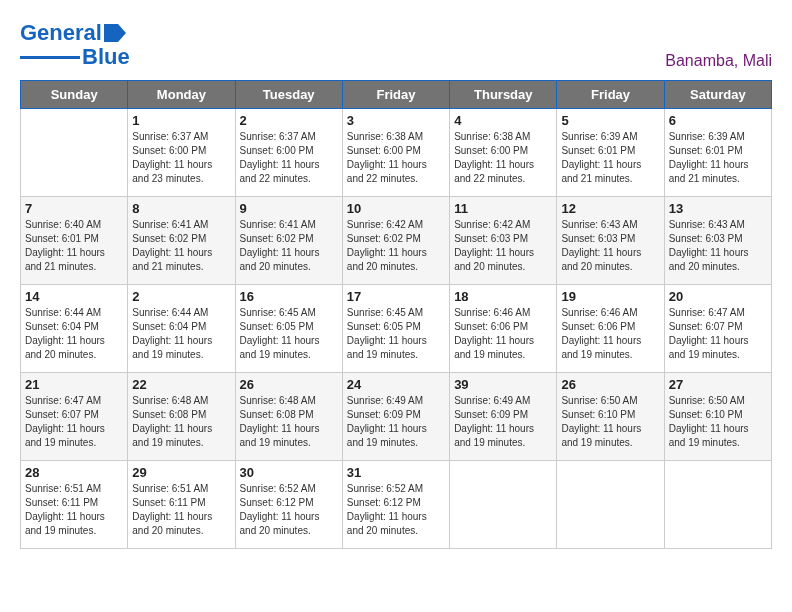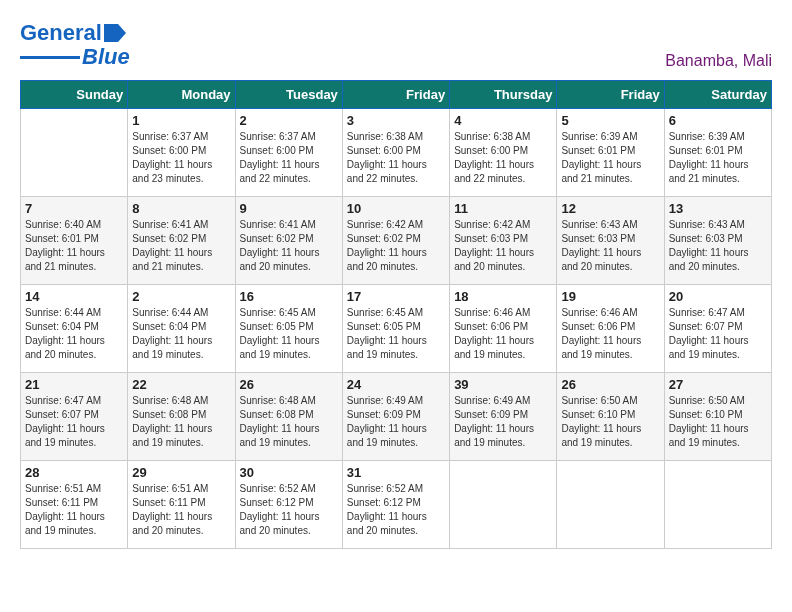--- a/index.html
+++ b/index.html
@@ -32,24 +32,24 @@
     .location {
       font-size: 16px;
       color: #701a75;
     }
     table {
       width: 100%;
       border-collapse: collapse;
       font-size: 11px;
     }
     thead tr th {
-      background: #0f766e;
+      background: #737373;
       color: #fff;
       padding: 6px 4px;
-      text-align: right;
+      text-align: center;
       font-size: 13px;
       font-weight: bold;
       border: 1px solid #1565c0;
     }
     tbody tr td {
       border: 1px solid #ccc;
       vertical-align: top;
       padding: 4px;
       width: 14.28%;
       min-height: 80px;
@@ -81,21 +81,21 @@
 <div class="header">
   <div class="logo">
     <div style="display:flex;align-items:center;">
       <span style="font-size:22px;font-weight:bold;color:#333;">
         <span style="color:#1565c0;">General</span>
       </span>
       <svg width="22" height="18" viewBox="0 0 22 18" style="margin-left:2px;">
         <polygon points="0,0 14,0 22,9 14,18 0,18" fill="#1565c0"></polygon>
       </svg>
     </div>
-    <div style="display:flex;align-items:center;margin-top:-2px;font-style:italic;">
+    <div style="display:flex;align-items:center;margin-top:-2px;">
       <div style="height:3px;background:#1565c0;width:60px;"></div>
       <span style="font-size:22px;font-weight:bold;color:#1565c0;margin-left:2px;">Blue</span>
     </div>
   </div>
   <div class="title-block">
     <div class="location">Banamba, Mali</div>
   </div>
 </div>
 
 <table>

